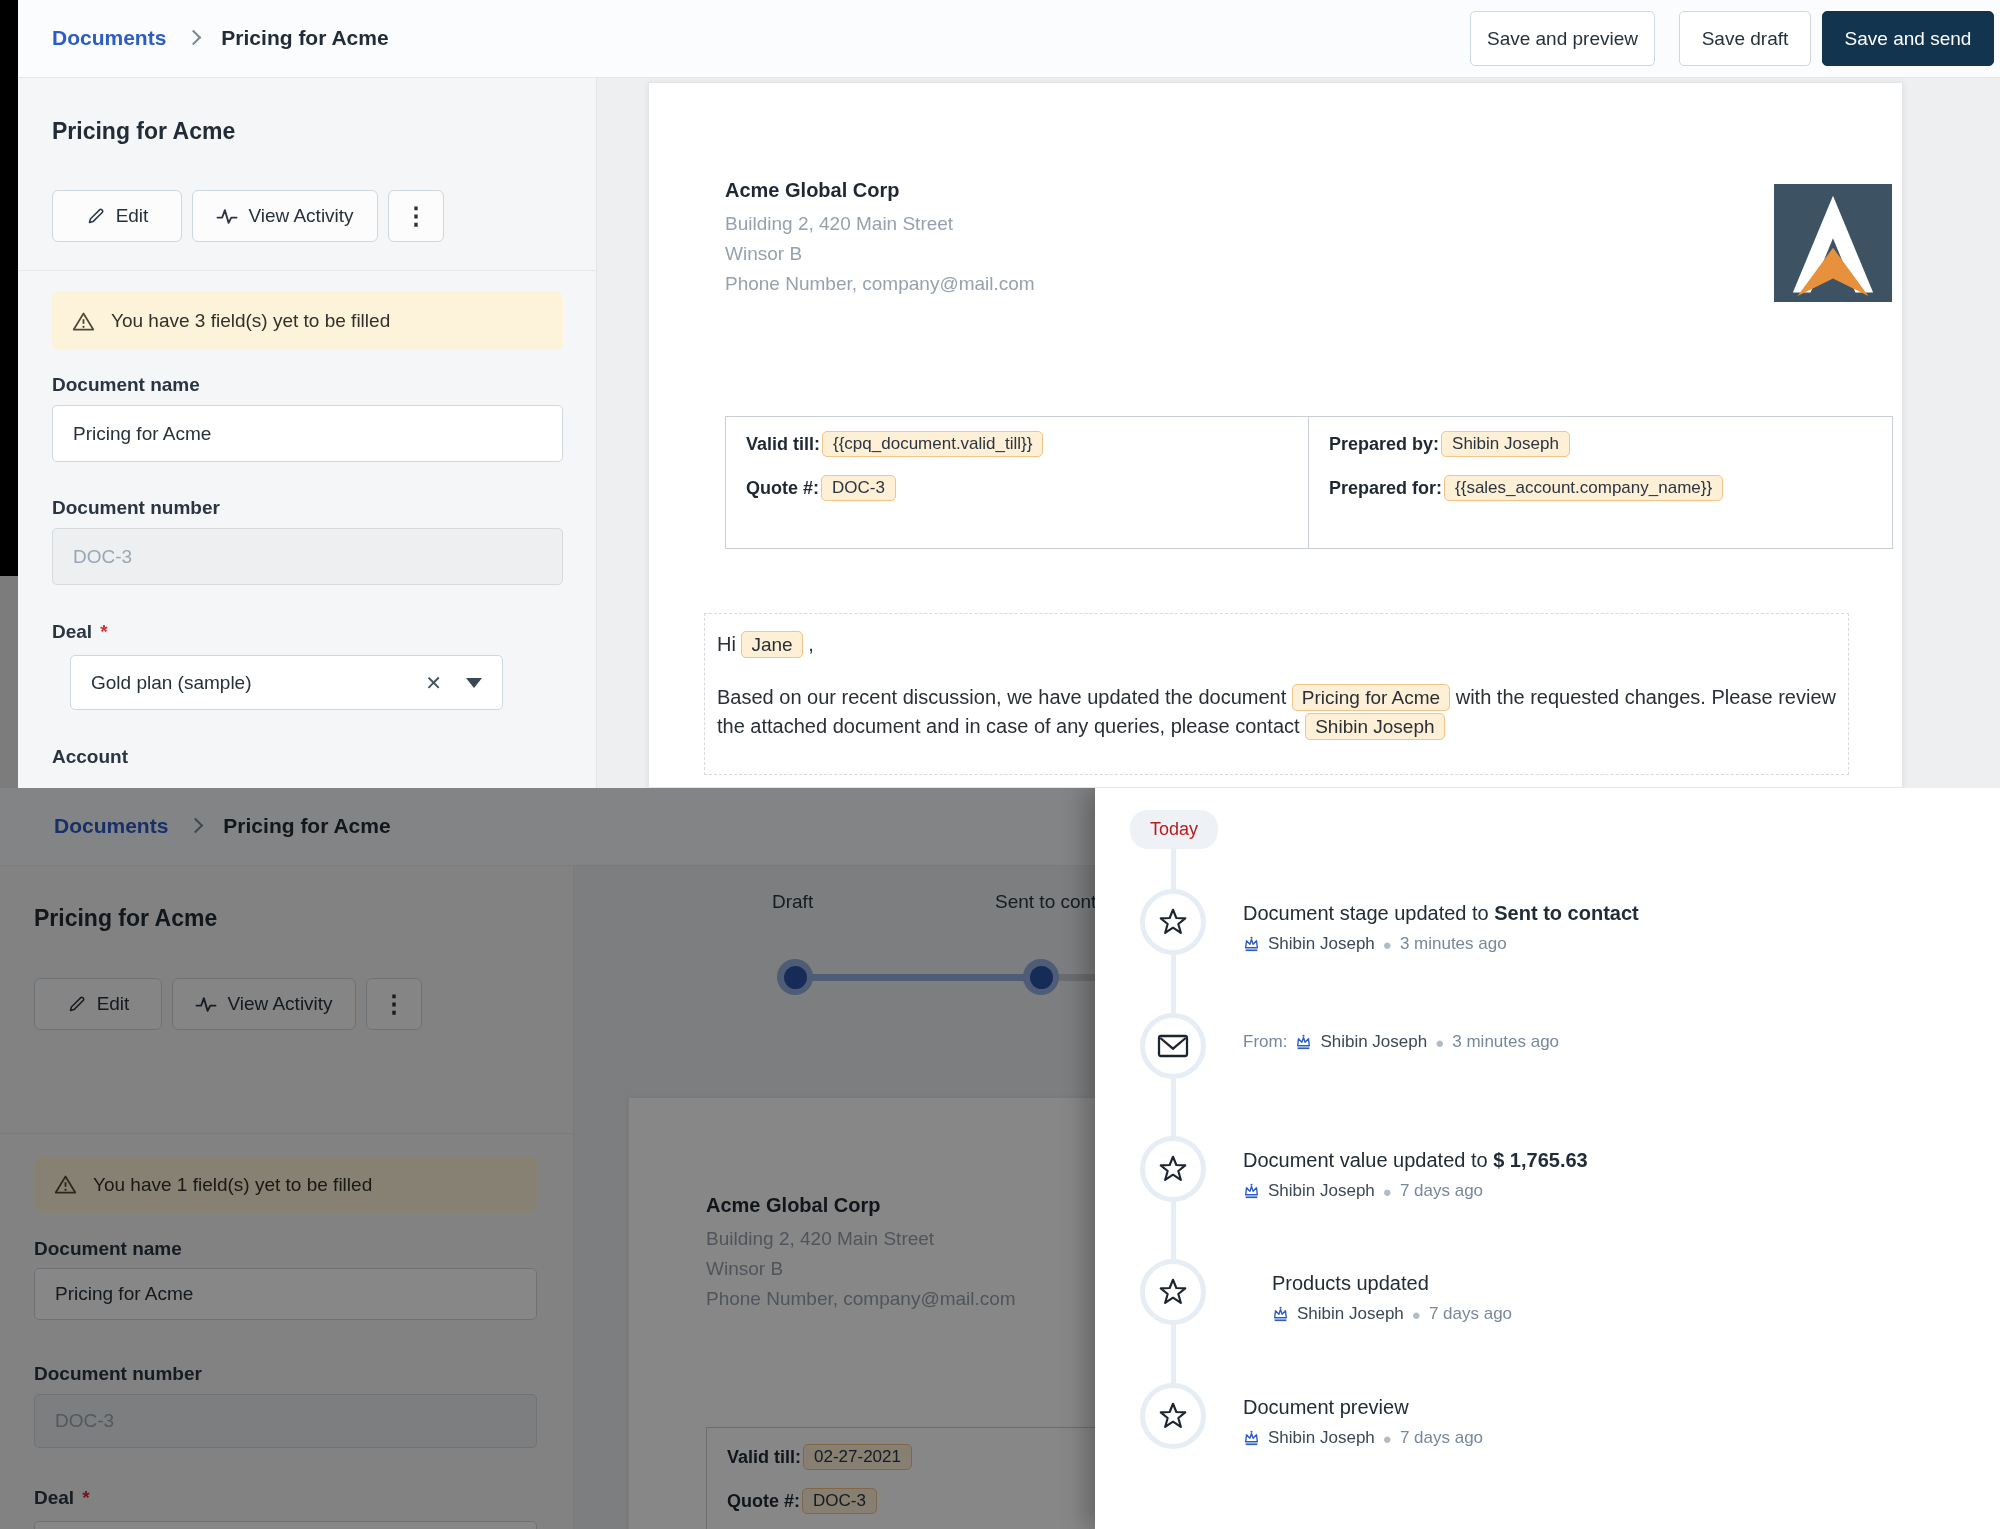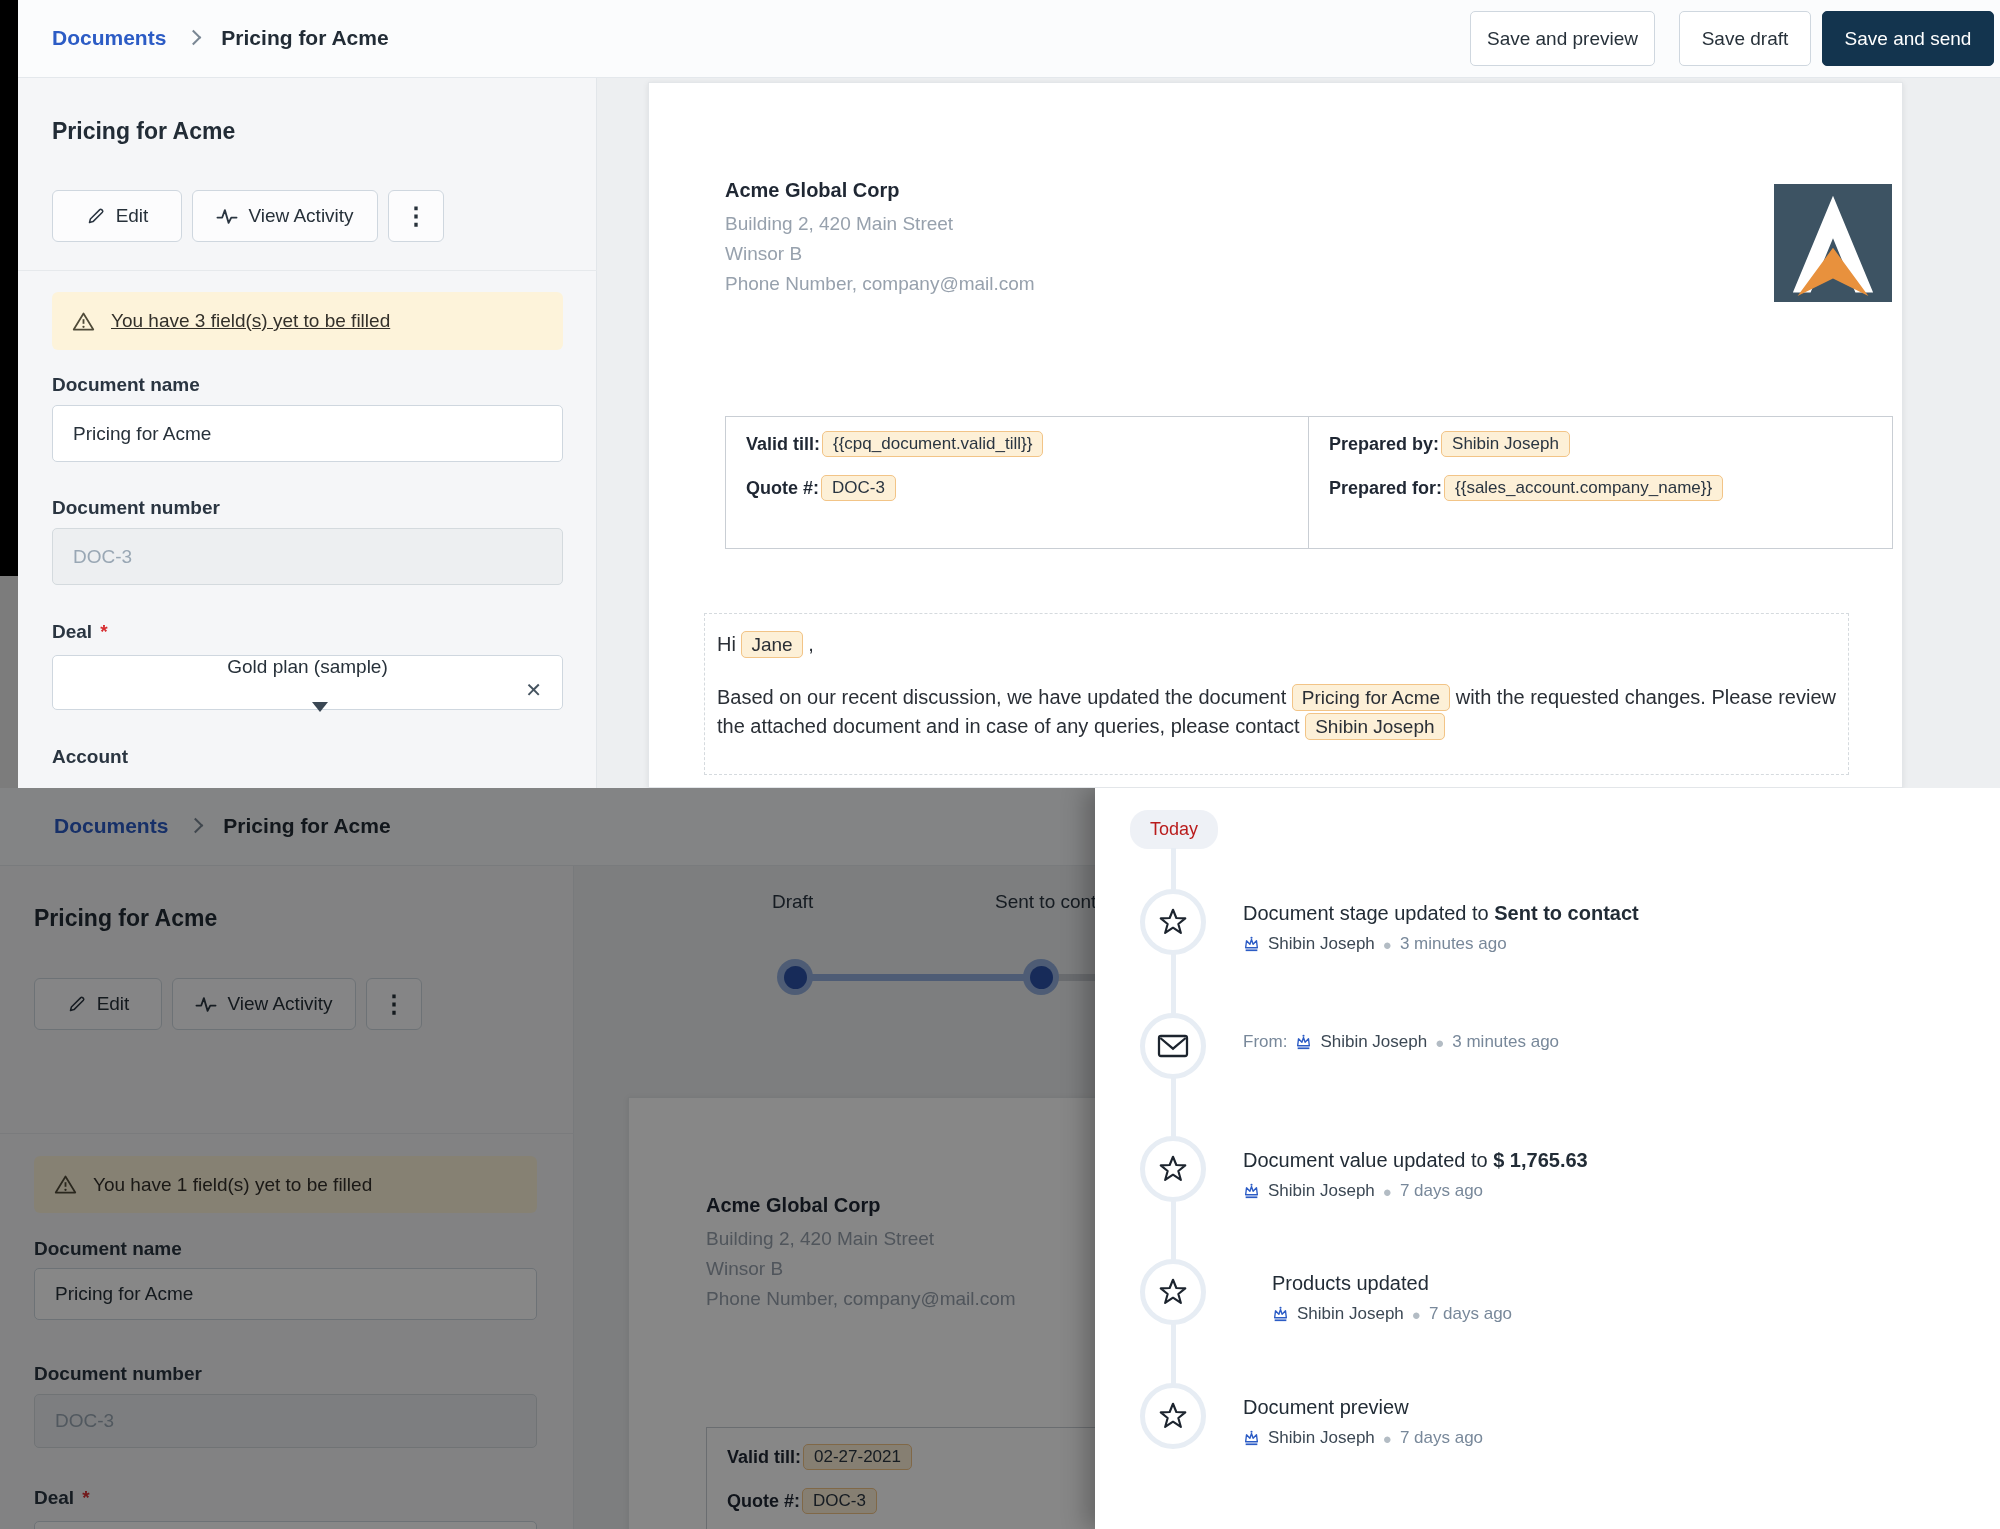--- a/index.html
+++ b/index.html
@@ -100,41 +100,41 @@
             <polyline points="1,9 5.5,9 8,2 11.5,14 14,9 19,9" fill="none" stroke="#2a3541" stroke-width="1.7" stroke-linejoin="round" stroke-linecap="round"></polyline>
           </svg>
         <span>View Activity</span>
       </div>
       <div class="tool-btn" style="left:370px; top:112px; width:56px; font-size:24px; font-weight:700;">
           <span>⋮</span>
         </div>
 
       <div class="divider" style="left:0; top:192px; width:579px;"></div>
 
-      <div class="warn" style="left:34px; top:214px; width:511px; height:58px;text-decoration:underline;">
+      <div class="warn" style="left:34px; top:214px; width:511px; height:58px;">
         <svg width="23" height="21" viewBox="0 0 20 18">
             <path d="M10 2 L18.5 16 H1.5 Z" fill="none" stroke="#4f4a38" stroke-width="1.5" stroke-linejoin="round"></path>
             <line x1="10" y1="7" x2="10" y2="11" stroke="#4f4a38" stroke-width="1.6"></line>
             <circle cx="10" cy="13.6" r="1" fill="#4f4a38"></circle>
           </svg>
         <span>You have 3 field(s) yet to be filled</span>
       </div>
 
       <div class="flabel" style="left:34px; top:296px;">Document name</div>
       <div class="finput" style="left:34px; top:327px; width:511px; height:57px;">
           <span>Pricing for Acme</span>
         </div>
 
       <div class="flabel" style="left:34px; top:419px;">Document number</div>
       <div class="finput dis" style="left:34px; top:450px; width:511px; height:57px;">
           <span>DOC-3</span>
         </div>
 
       <div class="flabel" style="left:34px; top:543px;"><span>Deal</span><span class="req">*</span></div>
-      <div class="finput" style="left:34px; top:577px; width:511px; height:55px;flex-direction:column;">
+      <div class="finput" style="left:52px; top:577px; width:433px; height:55px;">
         <span>Gold plan (sample)</span>
         <span class="clear-x">✕</span>
         <span class="caret"></span>
       </div>
 
       <div class="flabel" style="left:34px; top:668px;">Account</div>
     </div>
 
     <div class="doc-page" style="left:648px; top:82px; width:1255px; height:706px;">
       <div class="abs doc-company" style="left:76px; top:96px;">Acme Global Corp</div>

